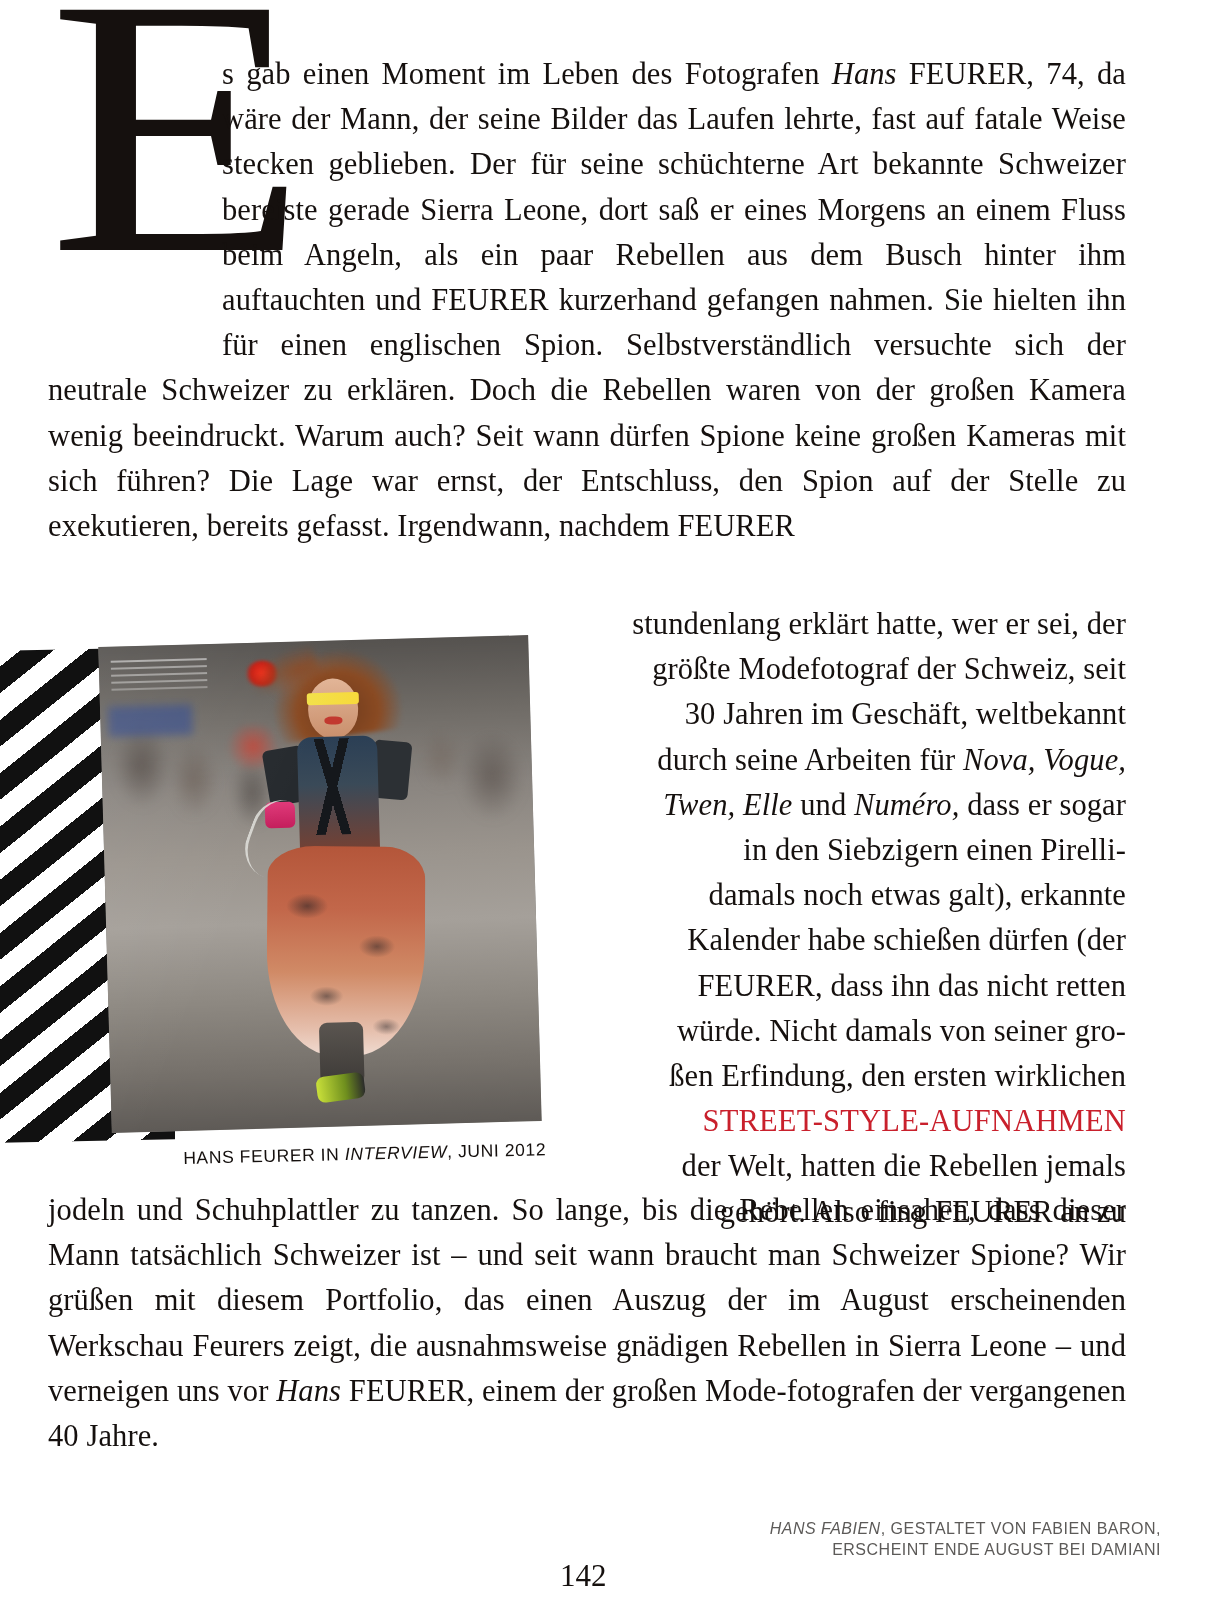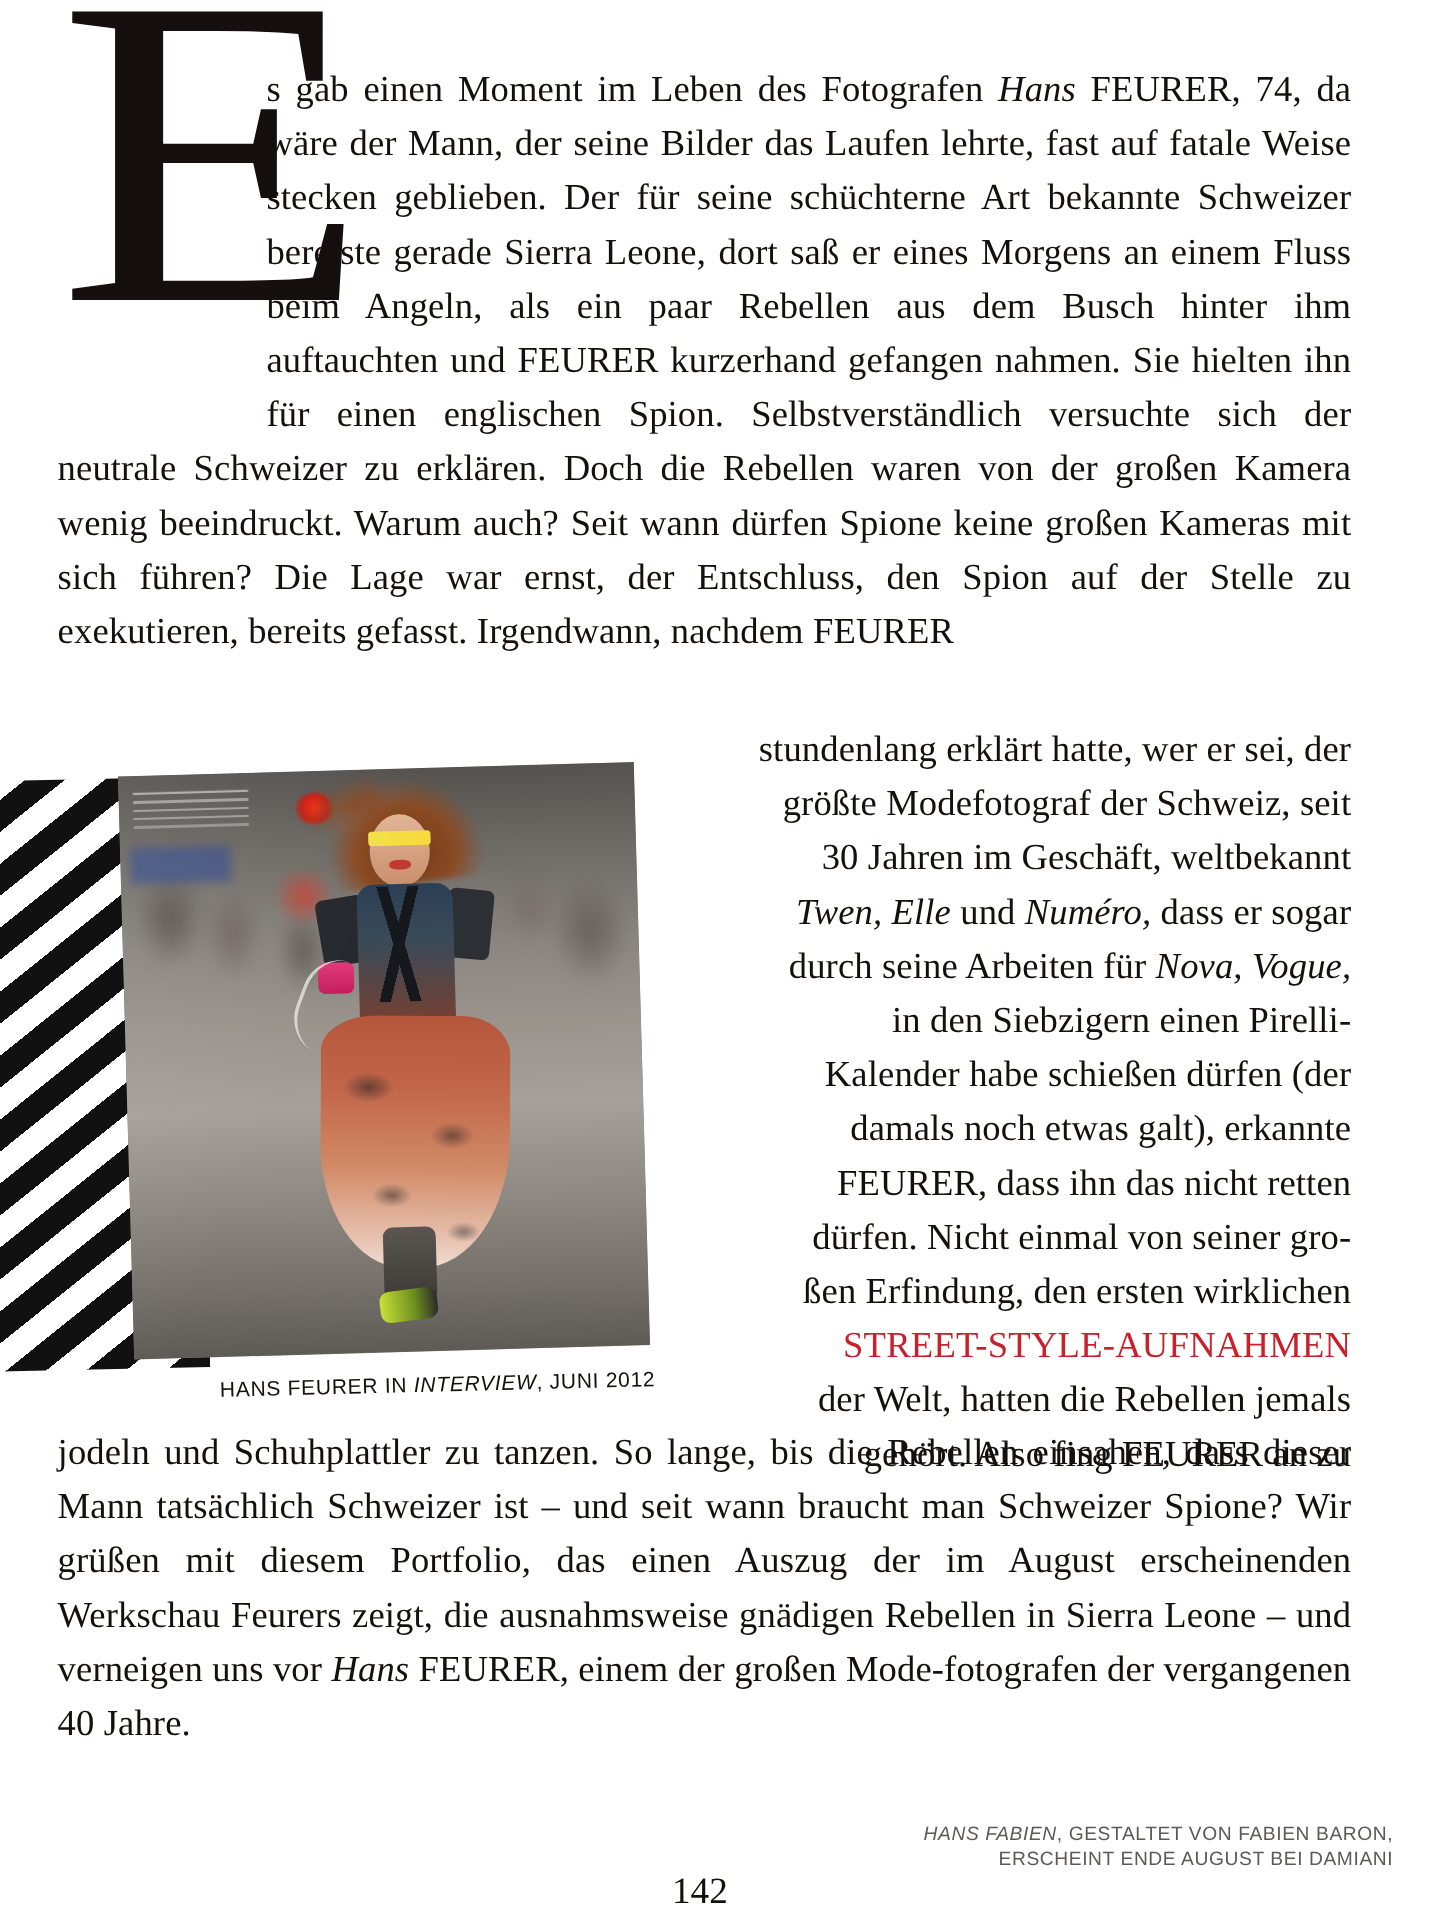--- a/index.html
+++ b/index.html
@@ -384,27 +384,27 @@
   </div>
 
   <div class="caption">
     <span>HANS FEURER IN </span><span class="it">INTERVIEW</span><span>, JUNI 2012</span>
   </div>
 
   <div class="para-mid bodytext" id="para-mid">
       <span class="line">stundenlang erklärt hatte, wer er sei, der</span>
       <span class="line">größte Modefotograf der Schweiz, seit</span>
       <span class="line">30 Jahren im Geschäft, weltbekannt</span>
+      <span class="line">durch seine Arbeiten für <em class="it">Nova, Vogue,</em></span>
       <span class="line"><em class="it">Twen, Elle</em> und <em class="it">Numéro,</em> dass er sogar</span>
-      <span class="line">durch seine Arbeiten für <em class="it">Nova, Vogue,</em></span>
       <span class="line">in den Siebzigern einen Pirelli-</span>
+      <span class="line">damals noch etwas galt), erkannte</span>
       <span class="line">Kalender habe schießen dürfen (der</span>
-      <span class="line">damals noch etwas galt), erkannte</span>
       <span class="line">FEURER, dass ihn das nicht retten</span>
-      <span class="line">dürfen. Nicht einmal von seiner gro-</span>
+      <span class="line">würde. Nicht damals von seiner gro-</span>
       <span class="line">ßen Erfindung, den ersten wirklichen</span>
       <span class="line"><span class="hl">STREET-STYLE-AUFNAHMEN</span></span>
       <span class="line">der Welt, hatten die Rebellen jemals</span>
       <span class="line">gehört. Also fing FEURER an zu</span>
     </div>
 
   <div class="para-bot bodytext" id="para-bot">jodeln und Schuhplattler zu tanzen. So lange, bis die Rebellen einsahen, dass dieser Mann tatsächlich Schweizer ist – und seit wann braucht man Schweizer Spione? Wir grüßen mit diesem Portfolio, das einen Auszug der im August erscheinenden Werkschau Feurers zeigt, die ausnahmsweise gnädigen Rebellen in Sierra Leone – und verneigen uns vor <em class="it">Hans</em> FEURER, einem der großen Mode-fotografen der vergangenen 40 Jahre.</div>
 
   <div class="folio">142</div>
 

